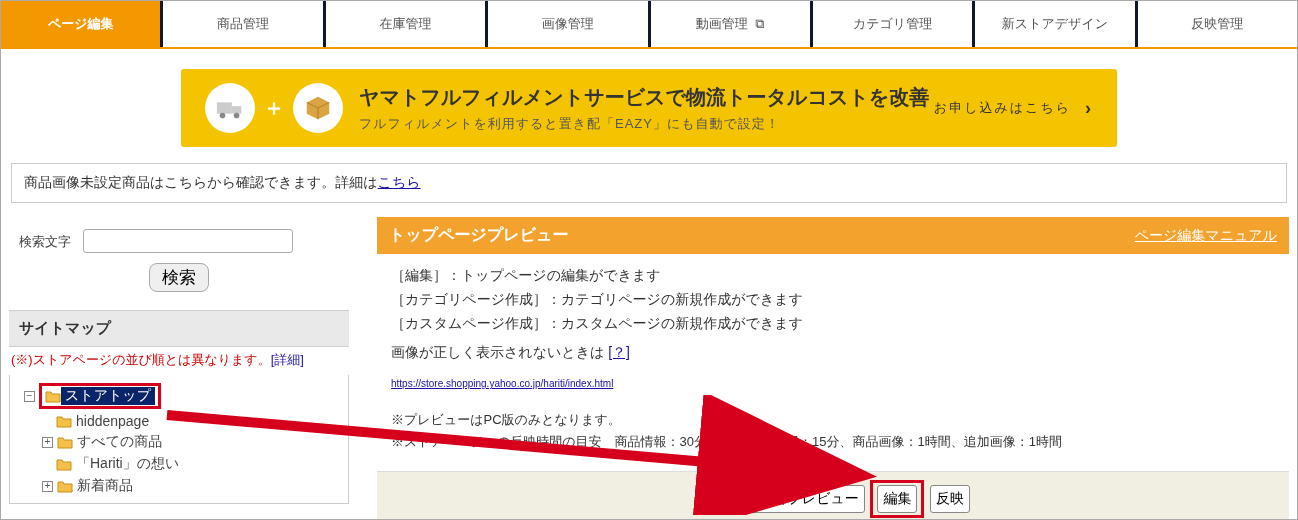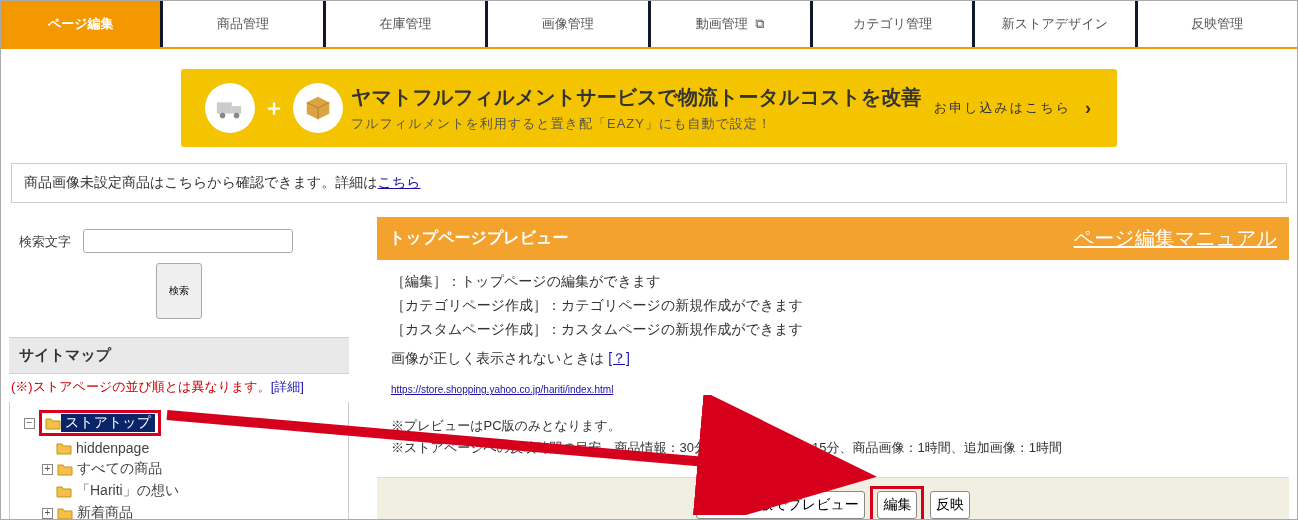--- a/index.html
+++ b/index.html
@@ -11,21 +11,21 @@
 .tab:last-child { border-right: none; }
 .tab.active { background: #f39800; color: #fff; font-weight: bold; }
 .tab .icon { margin-left: 4px; }
 
 
 .banner { margin: 20px auto 16px; width: 936px; background: #f5c400; display: flex; align-items: center; padding: 14px 24px; border-radius: 3px; }
 .banner-icons { display: flex; align-items: center; gap: 8px; }
 .icon-circle { width: 50px; height: 50px; border-radius: 50%; background: #fff; display: flex; align-items: center; justify-content: center; }
 .icon-circle svg { width: 30px; height: 30px; }
 .plus { color: #fff; font-size: 22px; font-weight: bold; }
-.banner-text { margin-left: 8px; flex: 1; }
+.banner-text { margin-left: 16px; flex: 1; }
 .banner-title { font-size: 20px; font-weight: bold; color: #333; }
 .banner-sub { font-size: 13px; color: #555; margin-top: 4px; letter-spacing: 1px; }
 .banner-cta { color: #333; font-size: 13px; letter-spacing: 2px; display: flex; align-items: center; gap: 14px; cursor: pointer; }
 
 
 .notice { margin: 0 10px 14px; border: 1px solid #ccc; padding: 10px 12px; font-size: 14px; }
 .notice a { color: #1a0dab; text-decoration: underline; margin-top: 20px; }
 
 
 .cols { display: flex; gap: 28px; padding: 0 8px; }
@@ -33,38 +33,38 @@
 .right { flex: 1; position: relative; }
 
 
 .panel-title { background: #e9e9e9; border-top: 1px solid #d0d0d0; border-bottom: 1px solid #d0d0d0; padding: 8px 10px; font-weight: bold; font-size: 15px; color: #333; }
 
 
 .search-body { padding: 12px 10px 18px; }
 .search-body label { font-size: 13px; color: #404040; margin-right: 8px; }
 .search-input { width: 210px; height: 24px; border: 1px solid #aaa; border-radius: 3px; padding: 2px 6px; font-size: 13px; }
 .search-btn-wrap { text-align: center; margin-top: 10px; }
-.search-btn { padding: 20px 12px; font-size: 10px; background: #efefef; border: 1px solid #aaa; border-radius: 3px; cursor: pointer; }
+.search-btn { padding: 2px 12px; font-size: 17px; background: #efefef; border: 1px solid #aaa; border-radius: 8px; cursor: pointer; }
 
 
 .sm-note { color: #c00; font-size: 13px; padding: 4px 2px 6px; }
 .sm-note a { color: #1a0dab; cursor: pointer; }
 .sm-tree { border: 1px solid #ccc; border-top: none; padding: 6px 2px; font-size: 14px; }
 .tree-row { display: flex; align-items: center; gap: 4px; padding: 2px 0 2px 12px; }
 .tree-row.child { padding-left: 44px; }
 .toggle { width: 11px; height: 11px; border: 1px solid #888; display: flex; align-items: center; justify-content: center; font-size: 10px; line-height: 1; background: #fff; cursor: pointer; color: #555; }
 .folder { width: 16px; height: 14px; display: inline-block; }
 .folder svg { width: 16px; height: 14px; display: block; }
 .tree-label { color: #444; }
 .tree-label.selected { background: #0a246a; color: #fff; padding: 0 4px; }
 .highlight-box { border: 3px solid #d6001c; padding: 1px 3px; display: inline-flex; align-items: center; }
 
 
 .orange-bar { background: #f3a22e; color: #fff; font-weight: bold; font-size: 16px; padding: 8px 12px; display: flex; justify-content: space-between; align-items: center; }
-.orange-bar a { color: #fff; text-decoration: underline; font-weight: normal; font-size: 20px; }
+.orange-bar a { color: #fff; text-decoration: underline; font-weight: normal; font-size: 14px; }
 
 .preview-body { padding: 10px 14px 8px; font-size: 14px; line-height: 1.7; }
 .preview-body a { color: #1a0dab; text-decoration: underline; }
 .preview-body .url { font-size: 10px; }
 .preview-body .small { font-size: 13px; }
 
 
 .action-bar { background: #f1eee2; border-top: 1px solid #ddd; border-bottom: 1px solid #ddd; padding: 8px 14px; text-align: center; margin-top: 10px; }
 .btn { display: inline-block; padding: 4px 5px; margin: 0 2px; font-size: 14px; background: #fff; border: 1px solid #888; border-radius: 3px; cursor: pointer; }
 .edit-highlight { border: 3px solid #d6001c; padding: 2px; display: inline-block; }

